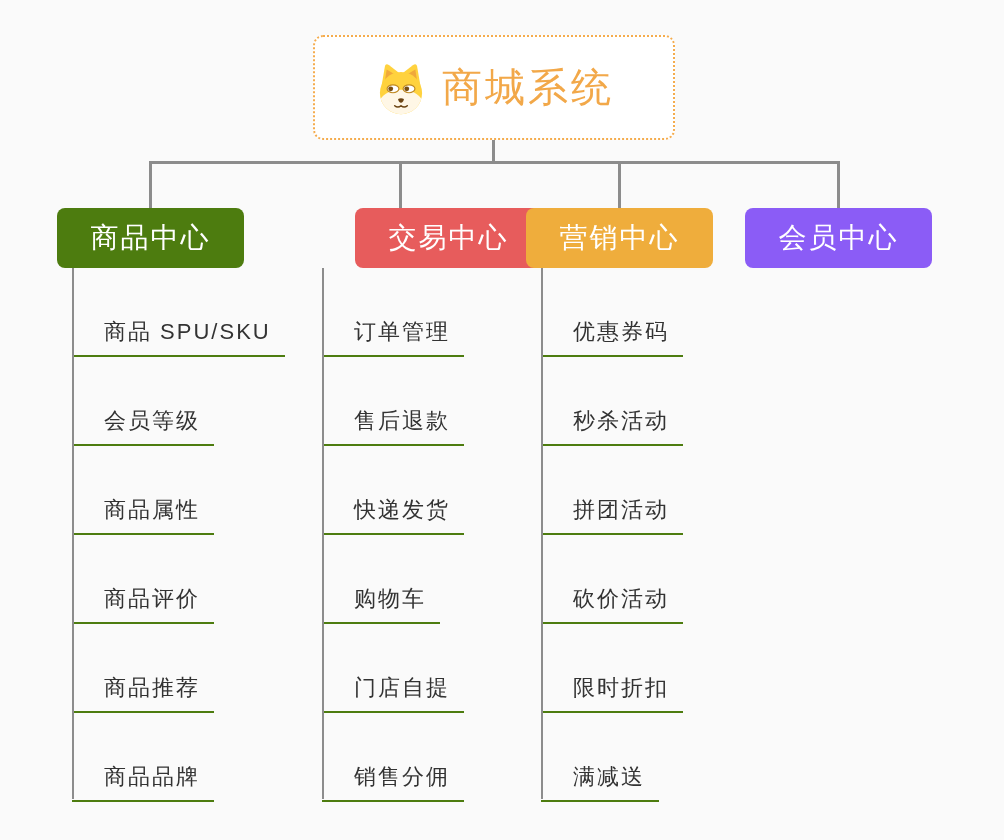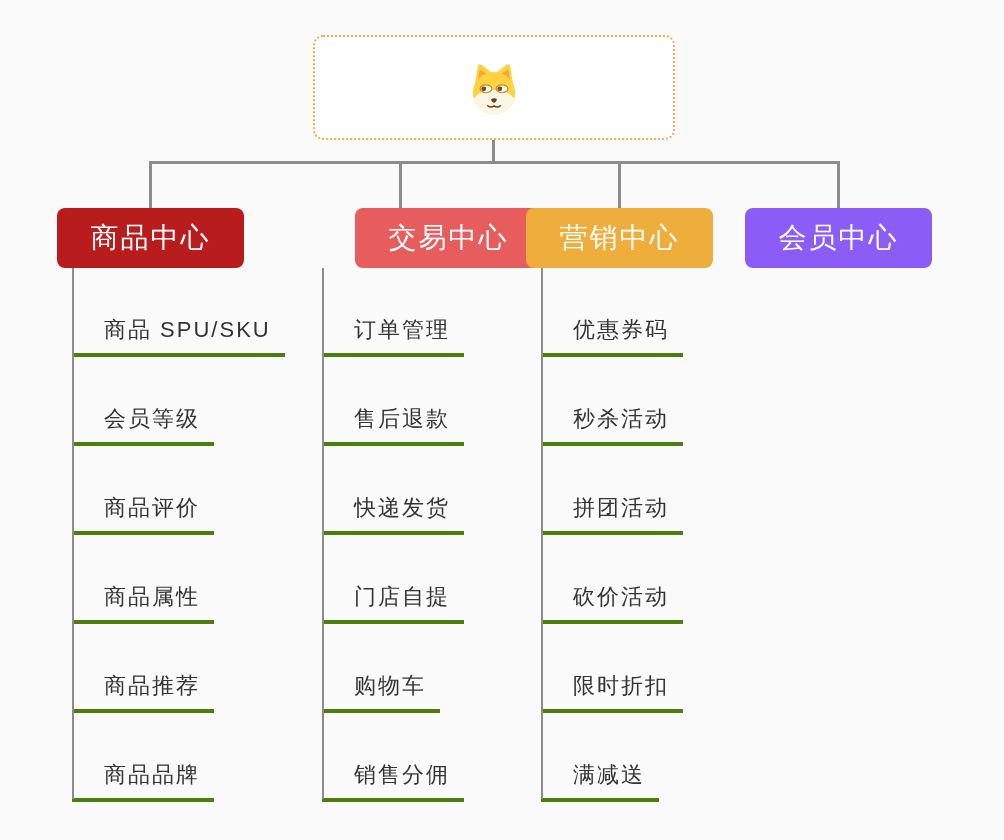--- a/index.html
+++ b/index.html
@@ -78,21 +78,21 @@
   }
   .leaf {
     display: flex;
     align-items: flex-end;
     height: 89px;
   }
   .leaf:first-of-type { height: 86px; }
   .leaf-label {
     display: inline-block;
     padding: 0 14px 8px 32px;
-    border-bottom: 4px solid #4d7c0f;
+    border-bottom: 2px solid #4d7c0f;
     font-size: 22px;
     letter-spacing: 2px;
     color: #333333;
     white-space: nowrap;
   }
 </style>
 </head>
 <body>
 
 <div class="canvas">
@@ -118,47 +118,48 @@
 
       <ellipse cx="22.5" cy="34" rx="7" ry="4.6" fill="#ffffff" stroke="#c08a23" stroke-width="1.4"></ellipse>
       <circle cx="19.8" cy="34" r="2.9" fill="#7a4e10"></circle>
       <ellipse cx="41.5" cy="34" rx="7" ry="4.6" fill="#ffffff" stroke="#c08a23" stroke-width="1.4"></ellipse>
       <circle cx="38.8" cy="34" r="2.9" fill="#7a4e10"></circle>
 
       <path d="M28.5 46 Q32 44 35.5 46 Q34.5 50.5 32 50.5 Q29.5 50.5 28.5 46 Z" fill="#6b4413"></path>
 
       <path d="M24.5 54 Q28.2 57.2 32 54 Q35.8 57.2 39.5 54" stroke="#6b4413" stroke-width="1.8" fill="none" stroke-linecap="round"></path>
     </svg>
+    <span class="root-title">商城系统</span>
   </div>
 
   <div class="conn conn-root-stem"></div>
   <div class="conn conn-horizontal"></div>
   <div class="conn conn-stem conn-stem-1"></div>
   <div class="conn conn-stem conn-stem-2"></div>
   <div class="conn conn-stem conn-stem-3"></div>
   <div class="conn conn-stem conn-stem-4"></div>
 
-  <div class="branch-box branch-box-1" style="background-color: #b91c1c; text-align: right;">商品中心</div>
+  <div class="branch-box branch-box-1" style="background-color: #4d7c0f; text-align: right;">商品中心</div>
   <div class="branch-box branch-box-2" style="background-color: rgb(231, 92, 92); margin-left: 48px;">交易中心</div>
   <div class="branch-box branch-box-3" style="background-color: rgb(239, 173, 60);">营销中心</div>
   <div class="branch-box branch-box-4" style="background-color: #8b5cf6;">会员中心</div>
 
   <div class="column column-1">
     <div class="trunk"></div>
     <div class="leaf">
         <span class="leaf-label">商品 SPU/SKU</span>
       </div>
     <div class="leaf">
         <span class="leaf-label">会员等级</span>
       </div>
     <div class="leaf">
+        <span class="leaf-label">商品属性</span>
+      </div>
+    <div class="leaf">
         <span class="leaf-label">商品评价</span>
-      </div>
-    <div class="leaf">
-        <span class="leaf-label">商品属性</span>
       </div>
     <div class="leaf">
         <span class="leaf-label">商品推荐</span>
       </div>
     <div class="leaf">
         <span class="leaf-label">商品品牌</span>
       </div>
   </div>
 
   <div class="column column-2">
@@ -166,24 +167,24 @@
     <div class="leaf">
         <span class="leaf-label">订单管理</span>
       </div>
     <div class="leaf">
         <span class="leaf-label">售后退款</span>
       </div>
     <div class="leaf">
         <span class="leaf-label">快递发货</span>
       </div>
     <div class="leaf">
+        <span class="leaf-label">购物车</span>
+      </div>
+    <div class="leaf">
         <span class="leaf-label">门店自提</span>
-      </div>
-    <div class="leaf">
-        <span class="leaf-label">购物车</span>
       </div>
     <div class="leaf">
         <span class="leaf-label">销售分佣</span>
       </div>
   </div>
 
   <div class="column column-3">
     <div class="trunk"></div>
     <div class="leaf">
         <span class="leaf-label">优惠券码</span>

